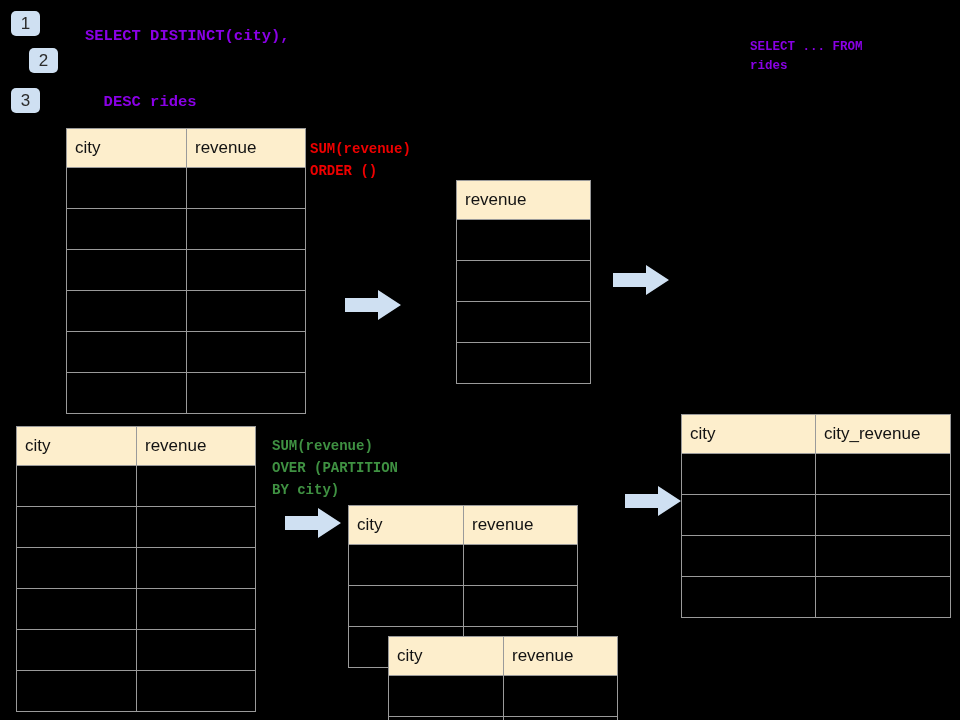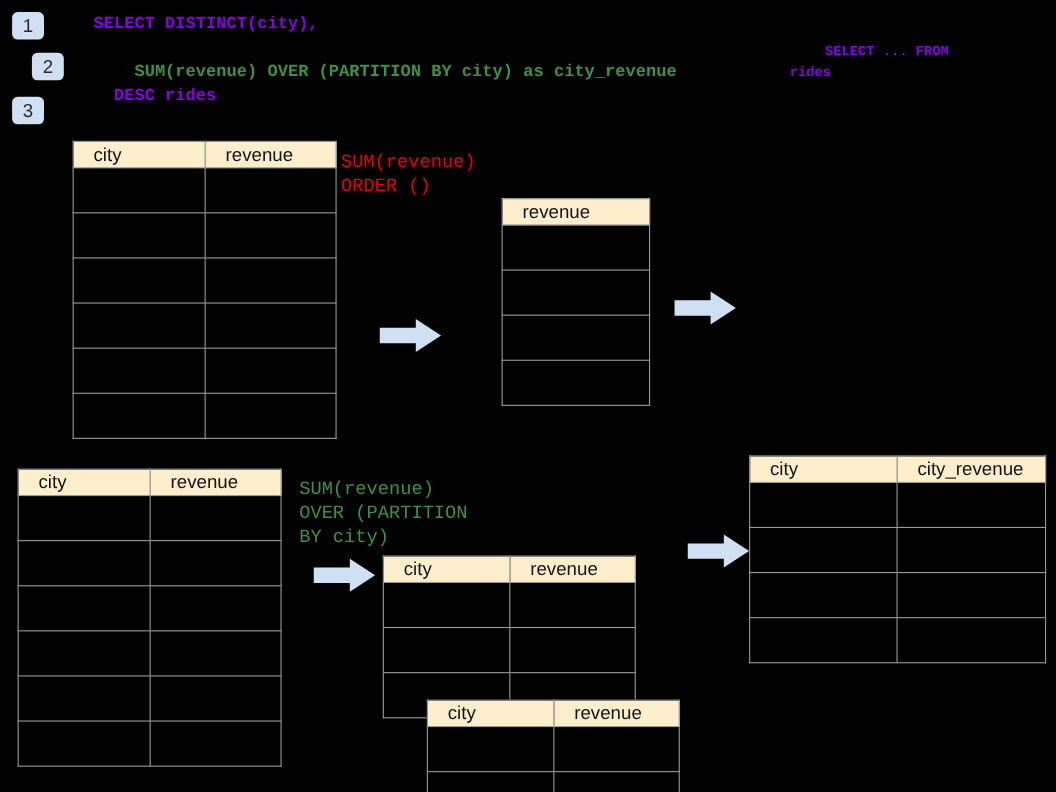--- a/index.html
+++ b/index.html
@@ -31,41 +31,42 @@
   }
 
   
   .sql {
     position: absolute;
     font-family: "Liberation Mono", monospace;
     font-size: 15.5px;
     font-weight: bold;
     letter-spacing: 0px;
     white-space: pre;
+    margin-top: 15px;
   }
   .sql-purple { color: #8a00e6; }
   .sql-red    { color: #ee0000; }
   .sql-green  { color: #3f9142; }
 
   .side-note {
     position: absolute;
     font-family: "Liberation Mono", monospace;
     font-size: 12.5px;
     font-weight: bold;
     color: #8a00e6;
     white-space: pre;
     line-height: 19px;
   }
 
   
   .annot {
     position: absolute;
     font-family: "Liberation Mono", monospace;
-    font-size: 17px;
-    font-weight: normal;
+    font-size: 14px;
+    font-weight: bold;
     white-space: pre;
     line-height: 22px;
   }
   .annot-red   { color: #ee0000; }
   .annot-green { color: #3f9142; }
 
   
   .tbl {
     position: absolute;
     border-collapse: collapse;
@@ -77,22 +78,22 @@
     padding: 0;
     margin: 0;
   }
   .tbl th {
     background: #fdeecc;
     color: #121212;
     font-family: "Liberation Sans", sans-serif;
     font-size: 17px;
     font-weight: normal;
     text-align: left;
-    padding-left: 18px;
-    height: 24px;
+    padding-left: 8px;
+    height: 39px;
     box-sizing: border-box;
   }
   .tbl td {
     background: #000000;
     height: 40px;
   }
 
   
   .arrow {
     position: absolute;
@@ -103,25 +104,24 @@
 </head>
 <body>
 
 <div id="canvas">
 
   <div class="badge" style="left:11px; top:11px;">1</div>
   <div class="badge" style="left:29px; top:48px;">2</div>
   <div class="badge" style="left:11px; top:88px;">3</div>
 
   <div class="sql sql-purple" style="left:85px; top:12px;">SELECT DISTINCT(city),</div>
-  <div class="sql sql-green" style="left:85px; top:56px;">    SUM(revenue) OVER (PARTITION BY city) as city_revenue</div>
   <div class="sql sql-purple" style="left:85px; top:78px;">  DESC rides</div>
 
   <div class="side-note" style="left:750px; top:38px;">SELECT ... FROM</div>
-  <div class="side-note" style="left:718px; top:57px;">rides</div>
+  <div class="side-note" style="left:750px; top:57px;">rides</div>
 
   <div class="annot annot-red" style="left:310px; top:138px;">SUM(revenue)</div>
   <div class="annot annot-red" style="left:310px; top:160px;">ORDER ()</div>
 
   <div class="annot annot-green" style="left:272px; top:435px;">SUM(revenue)</div>
   <div class="annot annot-green" style="left:272px; top:457px;">OVER (PARTITION</div>
   <div class="annot annot-green" style="left:272px; top:479px;text-align:center;">BY city)</div>
 
   <table class="tbl" style="left:66px; top:128px; width:239px;">
     <colgroup>

